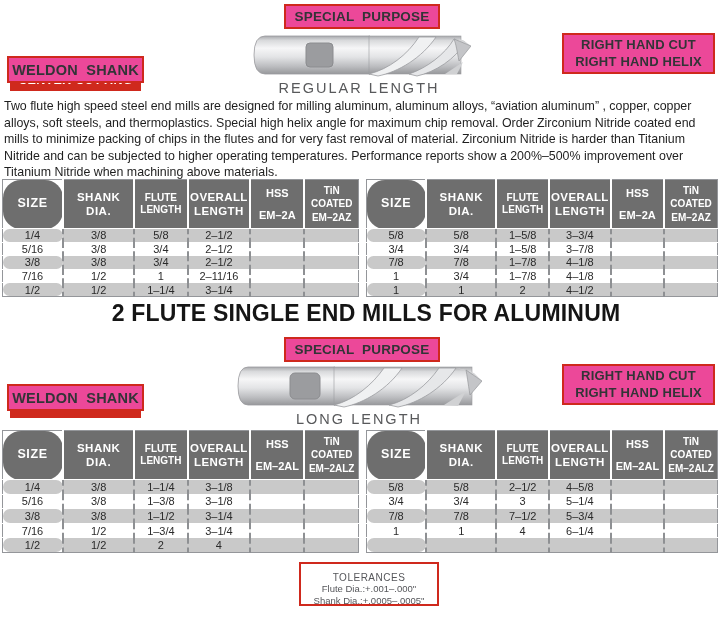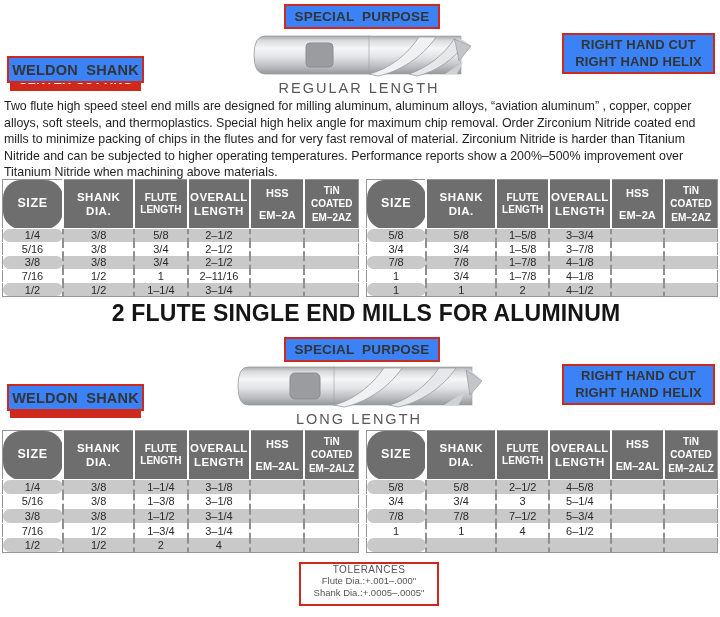--- a/index.html
+++ b/index.html
@@ -4,21 +4,21 @@
 <style>
   * { margin:0; padding:0; box-sizing:border-box; }
   html,body { background:#fff; }
   body { font-family:"Liberation Sans", sans-serif; }
   .page { position:relative; width:720px; height:617px; background:#fff; overflow:hidden; }
 
   
   .badge { position:absolute; display:flex; align-items:center; justify-content:center;
            font-weight:bold; white-space:pre; text-align:center; }
   .badge-filled { background:var(--red,#cf291d); color:#fff; font-size:12.5px; letter-spacing:.3px;margin-top:44px; }
-  .badge-outline { background:#3b82f6; border:2px solid var(--red,#cf291d); color:#333437;
+  .badge-outline { background:#ec4899; border:2px solid var(--red,#cf291d); color:#333437;
                    font-size:13.5px; letter-spacing:.2px; }
   .b-cc1 { left:10px;  top:24px;  width:131px; height:23px; }
   .b-ws1 { left:7px;   top:56px;  width:137px; height:27px; font-size:14.5px; }
   .b-sp1 { left:284px; top:4px;   width:156px; height:25px; }
   .b-rh1 { left:562px; top:33px;  width:153px; height:41px; font-size:13px; line-height:1.3; }
   .b-sp2 { left:284px; top:337px; width:156px; height:25px; }
   .b-cc2 { left:10px;  top:351px; width:131px; height:23px; }
   .b-ws2 { left:7px;   top:384px; width:137px; height:27px; font-size:14.5px; }
   .b-rh2 { left:562px; top:364px; width:153px; height:41px; font-size:13px; line-height:1.3; }
 
@@ -60,21 +60,21 @@
   .spec-table tbody tr { border-top:1.5px solid #fff; }
   .t1 td { height:13.6px; }
   .t2 td { height:14.6px; }
   .spec-table .c0 { width:17%;border-radius:18px; } .spec-table .c1 { width:20%;margin-left:40px; }
   .spec-table .c2 { width:15%; } .spec-table .c3 { width:17.6%; }
   .spec-table .c4 { width:15.2%; } .spec-table .c5 { width:15.2%;margin-top:48px; }
 
   
   .tol-box { position:absolute; left:299px; top:562px; width:140px; height:44px;
              border:2px solid var(--red,#cf291d); background:#fff; text-align:center;
-             color:#55565a; padding-top:0; }
+             color:#55565a; padding-top:8px; }
   .tol-title { font-size:10px; letter-spacing:.5px; }
   .tol-line { font-size:9.5px; line-height:1.25; }
 </style>
 </head>
 <body>
 
 <div class="page">
 
   <div class="badge badge-filled b-cc1">CENTER CUTTING</div>
   <div class="badge badge-outline b-ws1">WELDON  SHANK</div>
@@ -368,21 +368,21 @@
           <td class="c1">7/8</td>
           <td class="c2">7–1/2</td>
           <td class="c3">5–3/4</td>
           <td class="c4"></td>
           <td class="c5"></td>
         </tr>
         <tr>
           <td class="c0">1</td>
           <td class="c1">1</td>
           <td class="c2">4</td>
-          <td class="c3">6–1/2</td>
+          <td class="c3">6–1/4</td>
           <td class="c4"></td>
           <td class="c5"></td>
         </tr>
         <tr>
           <td class="c0"></td>
           <td class="c1"></td>
           <td class="c2"></td>
           <td class="c3"></td>
           <td class="c4"></td>
           <td class="c5"></td>

